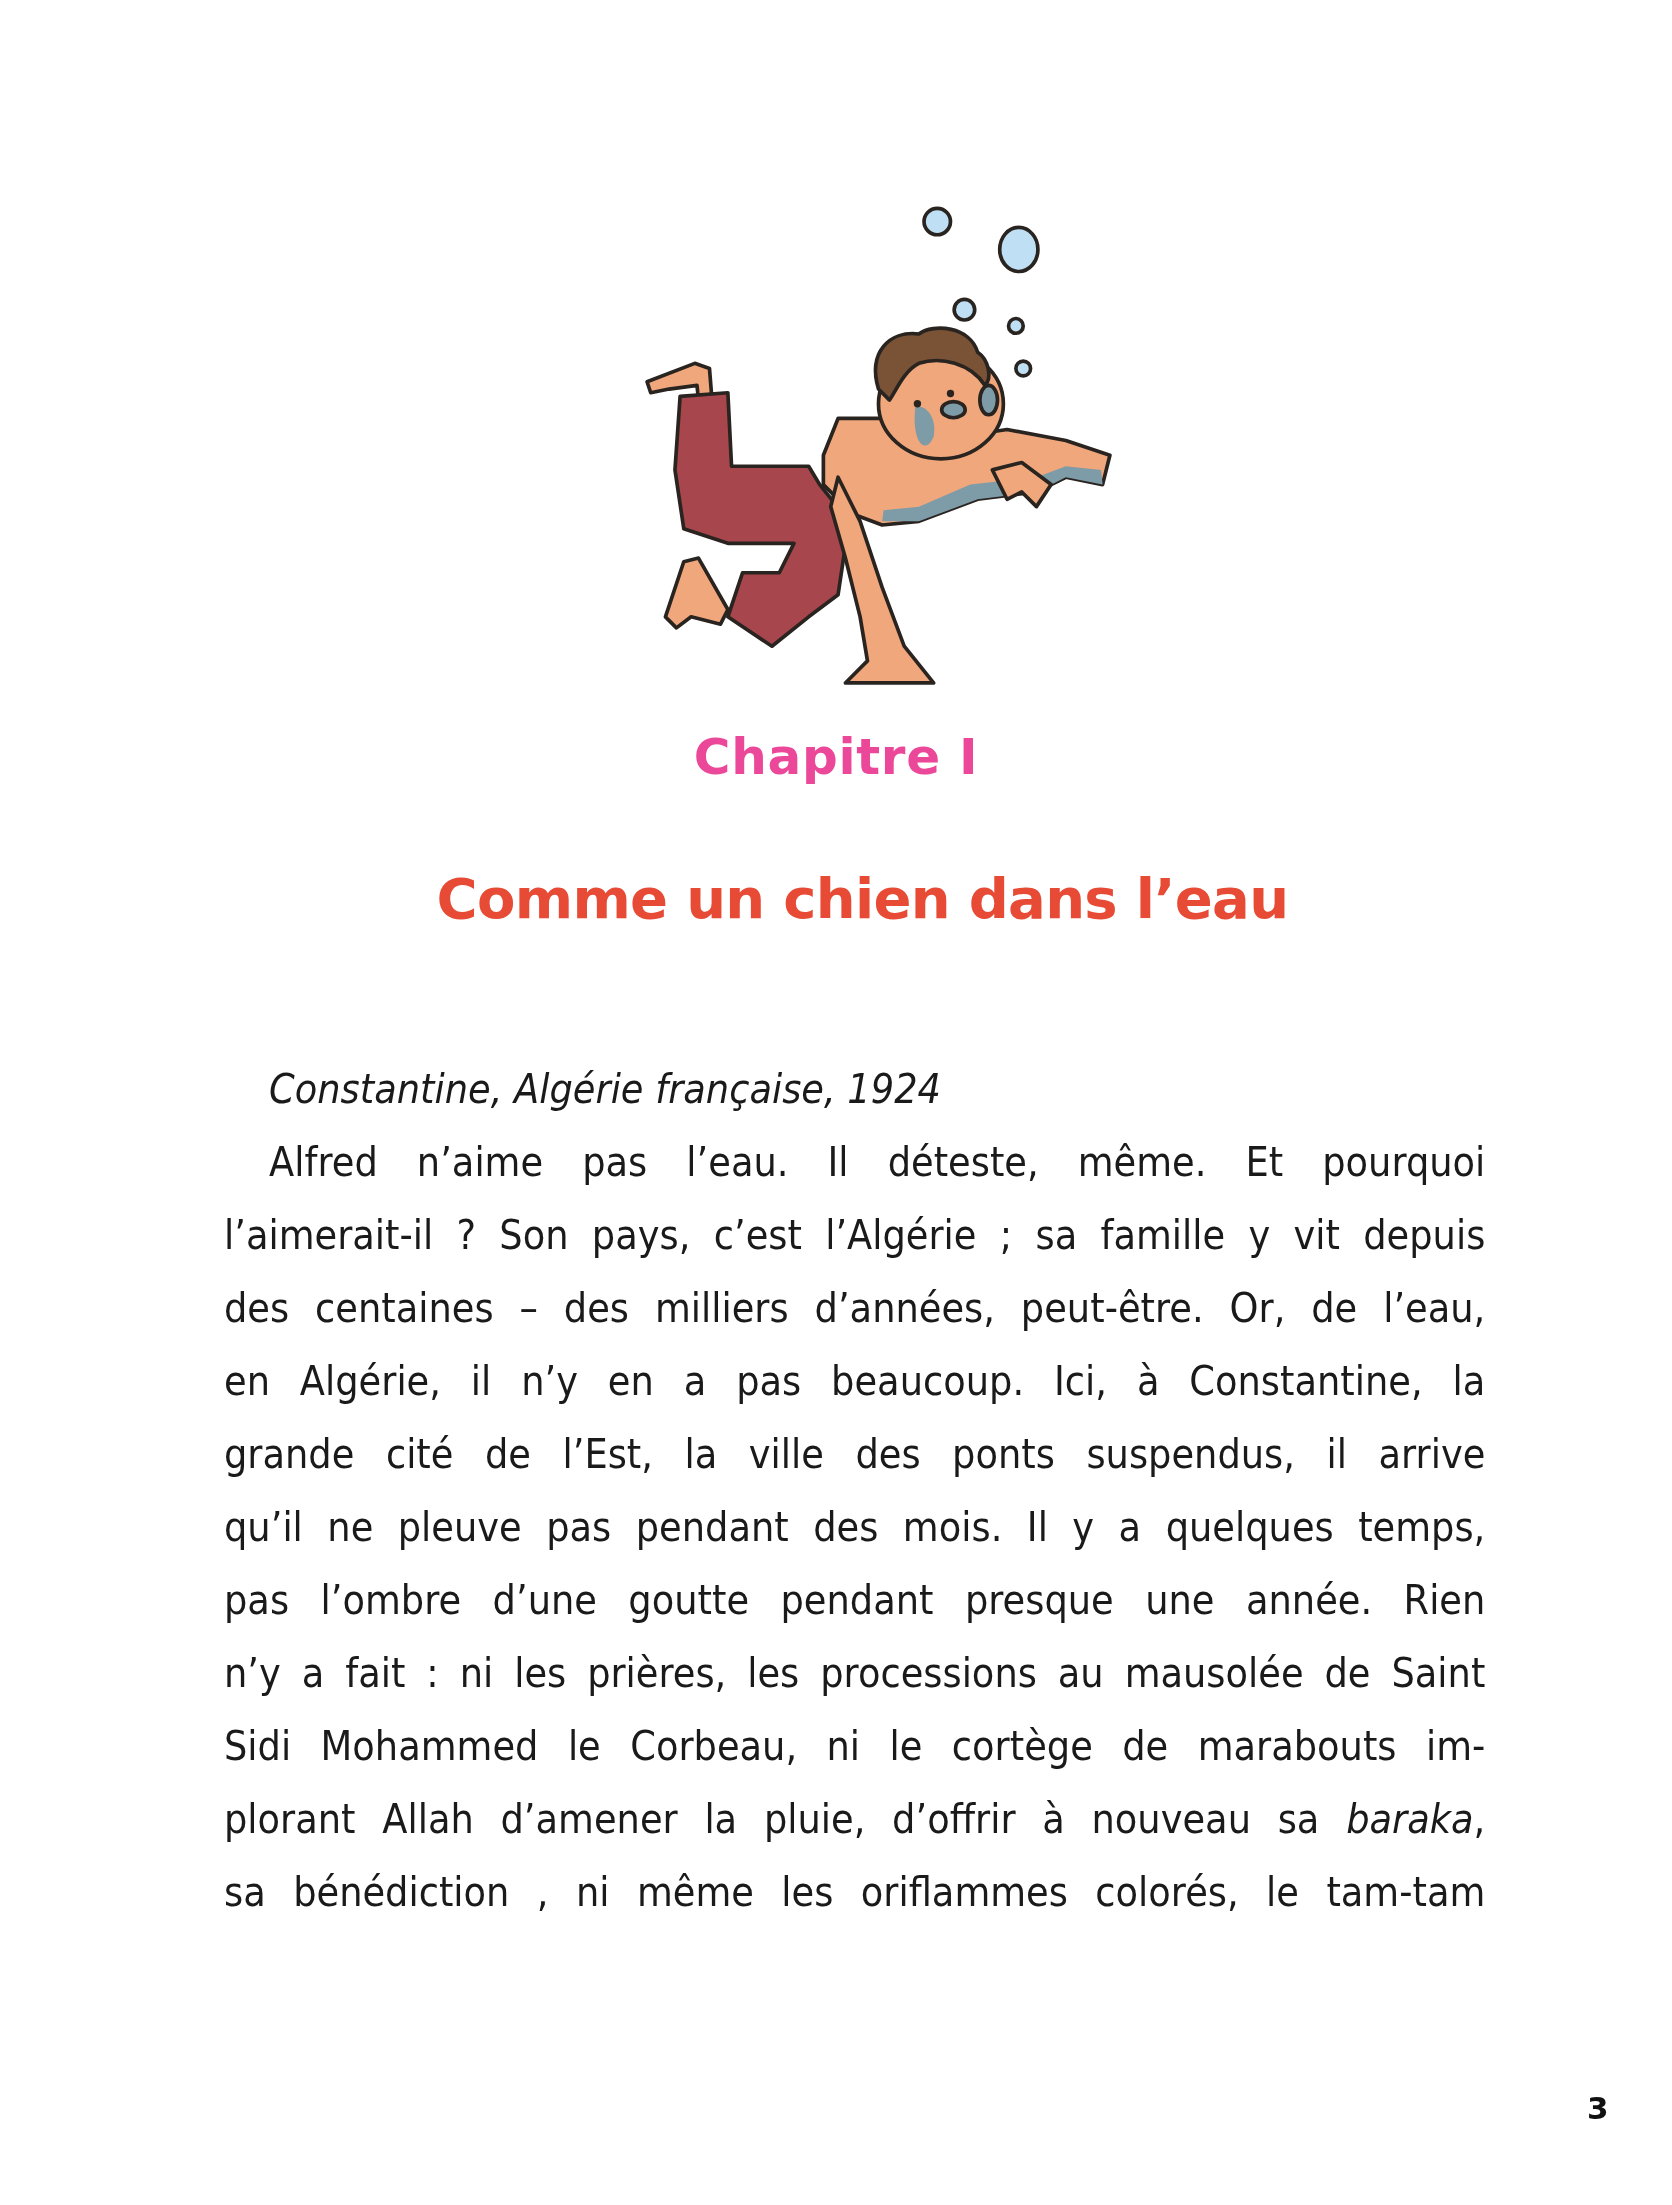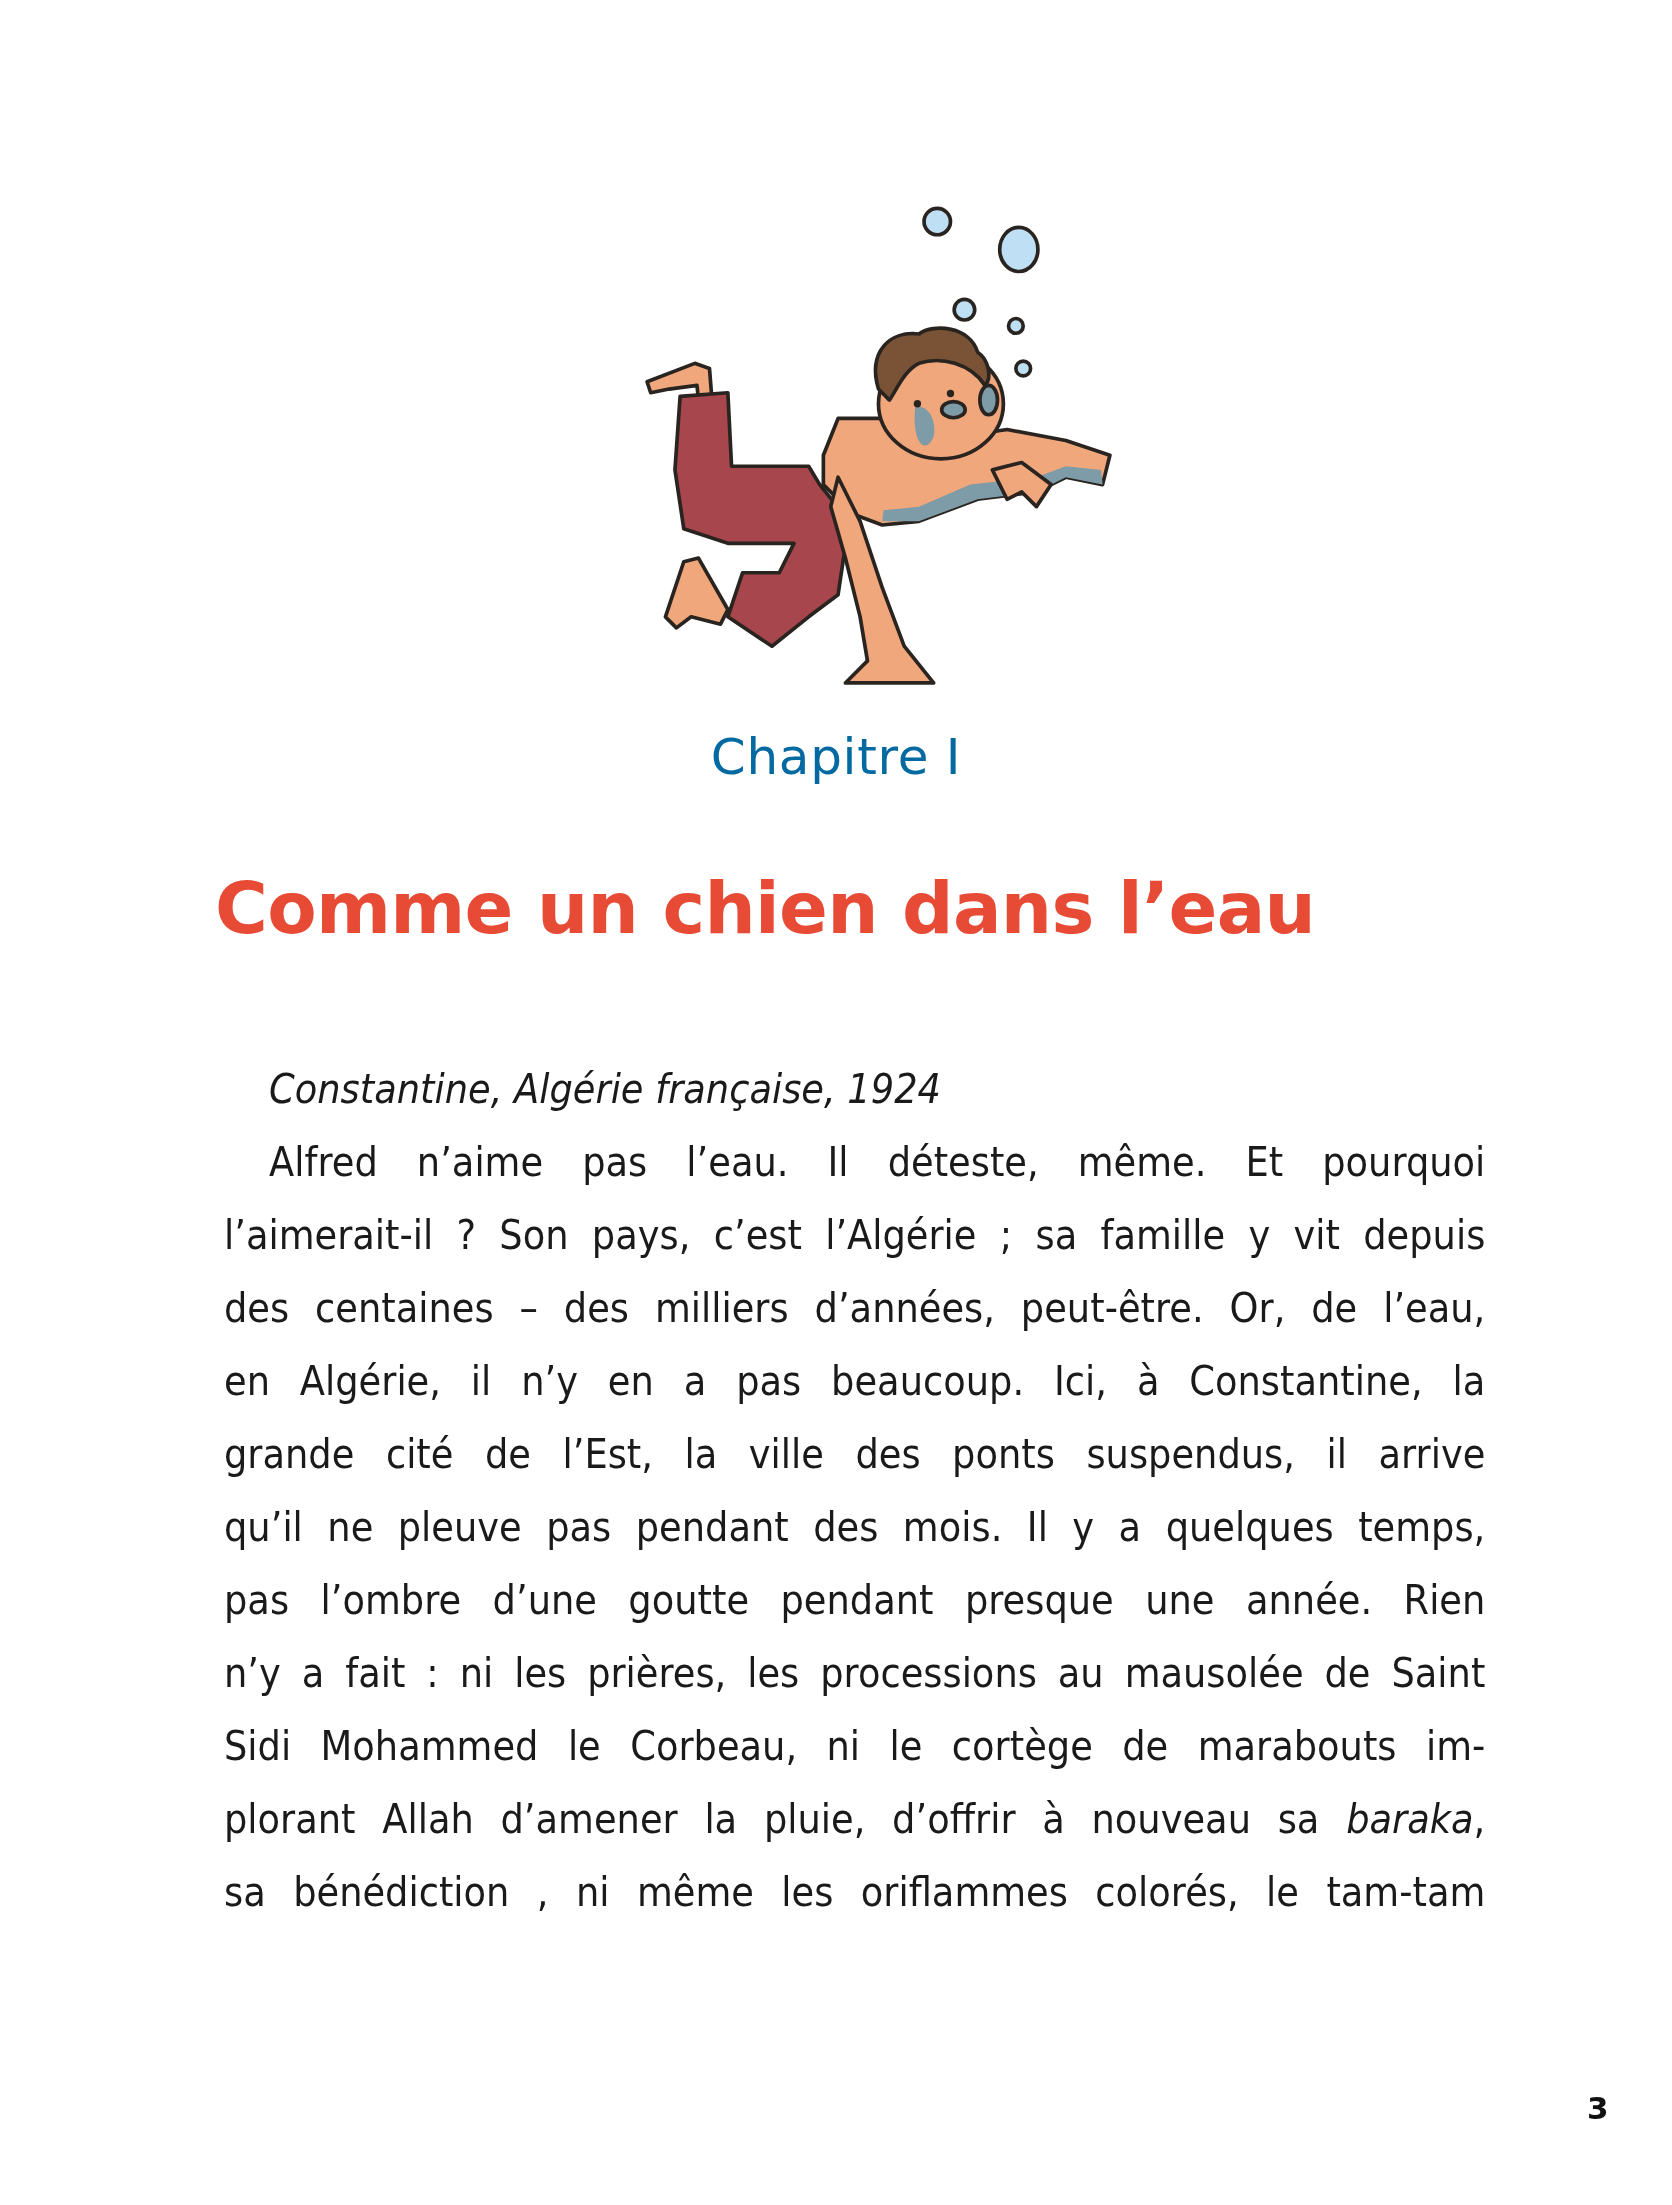--- a/index.html
+++ b/index.html
@@ -1,23 +1,23 @@
 <!DOCTYPE html>
 <html style="font-size:11.8px"><head>
 <meta charset="utf-8">
 <style>
   html, body { margin:0; padding:0; background:#ffffff; }
   body { width:1672px; height:2205px; position:relative; overflow:hidden;
          font-family:"DejaVu Sans", sans-serif; color:#1a1a1a; }
   .illustration { position:absolute; left:625px; top:176px; width:529px; height:529px; }
   .chapter-label { position:absolute; left:0; width:1672px; top:728px; text-align:center;
-         font-family:"DejaVu Sans", sans-serif; font-weight:normal; font-size:50px; color:#0369a1;
+         font-family:"DejaVu Sans", sans-serif; font-weight:bold; font-size:50px; color:#ec4899;
          letter-spacing:0.7px; }
-  .chapter-title { position:absolute; left:215px; width:1265px; top:866px; 
-         font-family:"DejaVu Sans", sans-serif; font-weight:bold; font-size:72px; color:#E84B35;
+  .chapter-title { position:absolute; left:230px; width:1265px; top:866px; text-align:center;
+         font-family:"DejaVu Sans", sans-serif; font-weight:bold; font-size:56px; color:#E84B35;
          letter-spacing:-0.7px; white-space:nowrap; }
   .body-text { position:absolute; left:224px; top:1053px; width:1261px;
          font-family:"DejaVu Sans", sans-serif; font-size:40px; line-height:73px; color:#1a1a1a;
          transform-origin:left top; transform:scaleX(0.92); width:1371px; }
   .body-text .line { display:block; white-space:nowrap; text-align:justify; text-align-last:justify; }
   .body-text .line.first { text-align:left; text-align-last:left; padding-left:49px; }
   .body-text .line.indent { padding-left:49px; }
   .body-text em { font-style:italic; }
   .page-number { position:absolute; left:1587px; top:2090px; font-family:"DejaVu Sans", sans-serif;
          font-weight:bold; font-size:31px; color:#111; }

